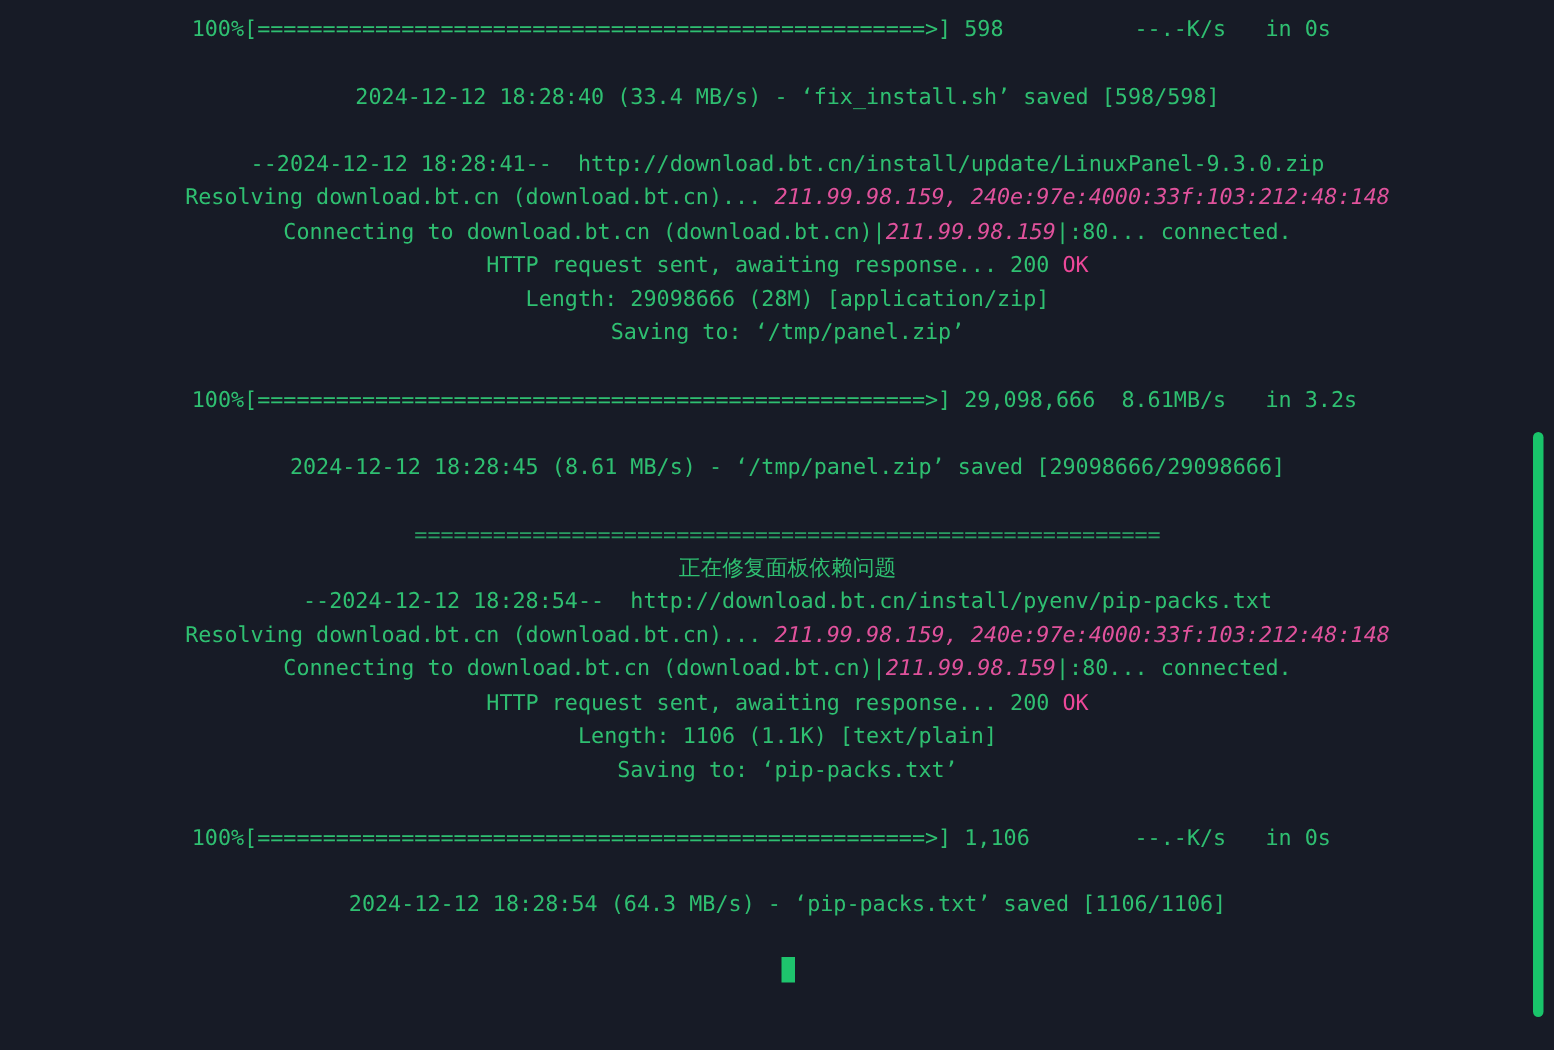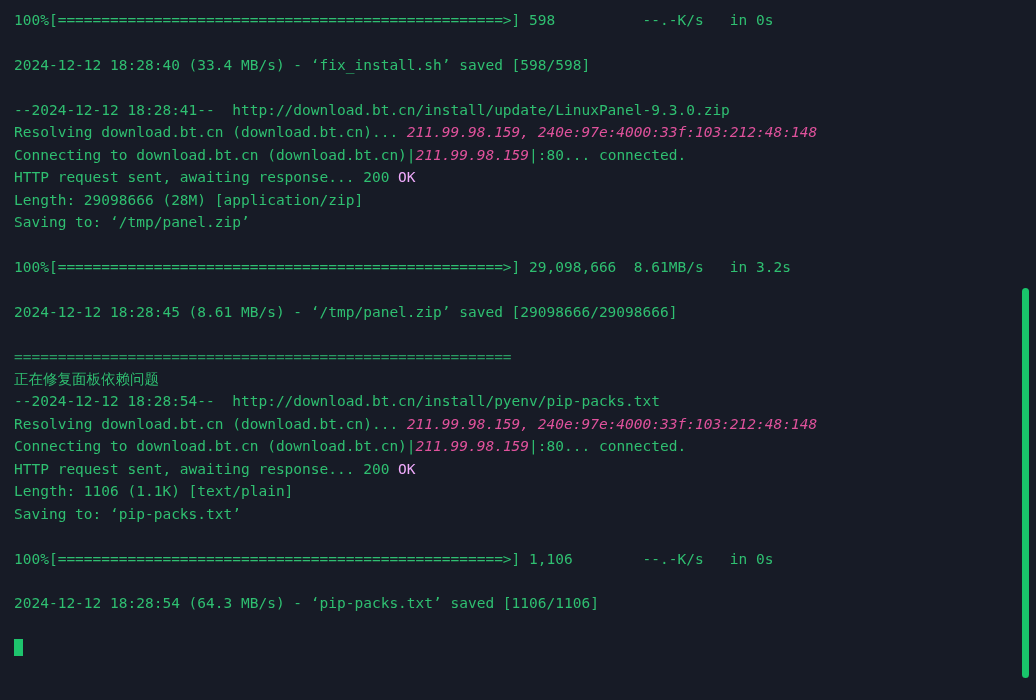--- a/index.html
+++ b/index.html
@@ -10,38 +10,39 @@
   #terminal {
     position: relative;
     width: 1036px;
     height: 700px;
     background: #171b26;
     overflow: hidden;
     font-family: "DejaVu Sans Mono", "Liberation Mono", monospace;
     font-size: 14.5px;
     line-height: 22.45px;
     letter-spacing: 0px;
+    text-align: center;
     -webkit-font-smoothing: antialiased;
   }
   #screen {
     position: absolute;
     left: 14px;
     top: 9px;
     right: 0;
     white-space: pre;
     color: #2ecc71;
   }
   .row {
     height: 22.45px;
     white-space: pre;
   }
   
   .g   { color: #2fbf71; }          
   .pink{ color: #e0529c; font-style: italic; }          
-  .yel { color: #f0abfc; }          
+  .yel { color: #ec4899; }          
   .dim { color: #2a9d63; }          
 
   #scrollbar {
     position: absolute;
     right: 7px;
     top: 288px;
     width: 7px;
     height: 390px;
     background: #19c46a;
     border-radius: 4px;

